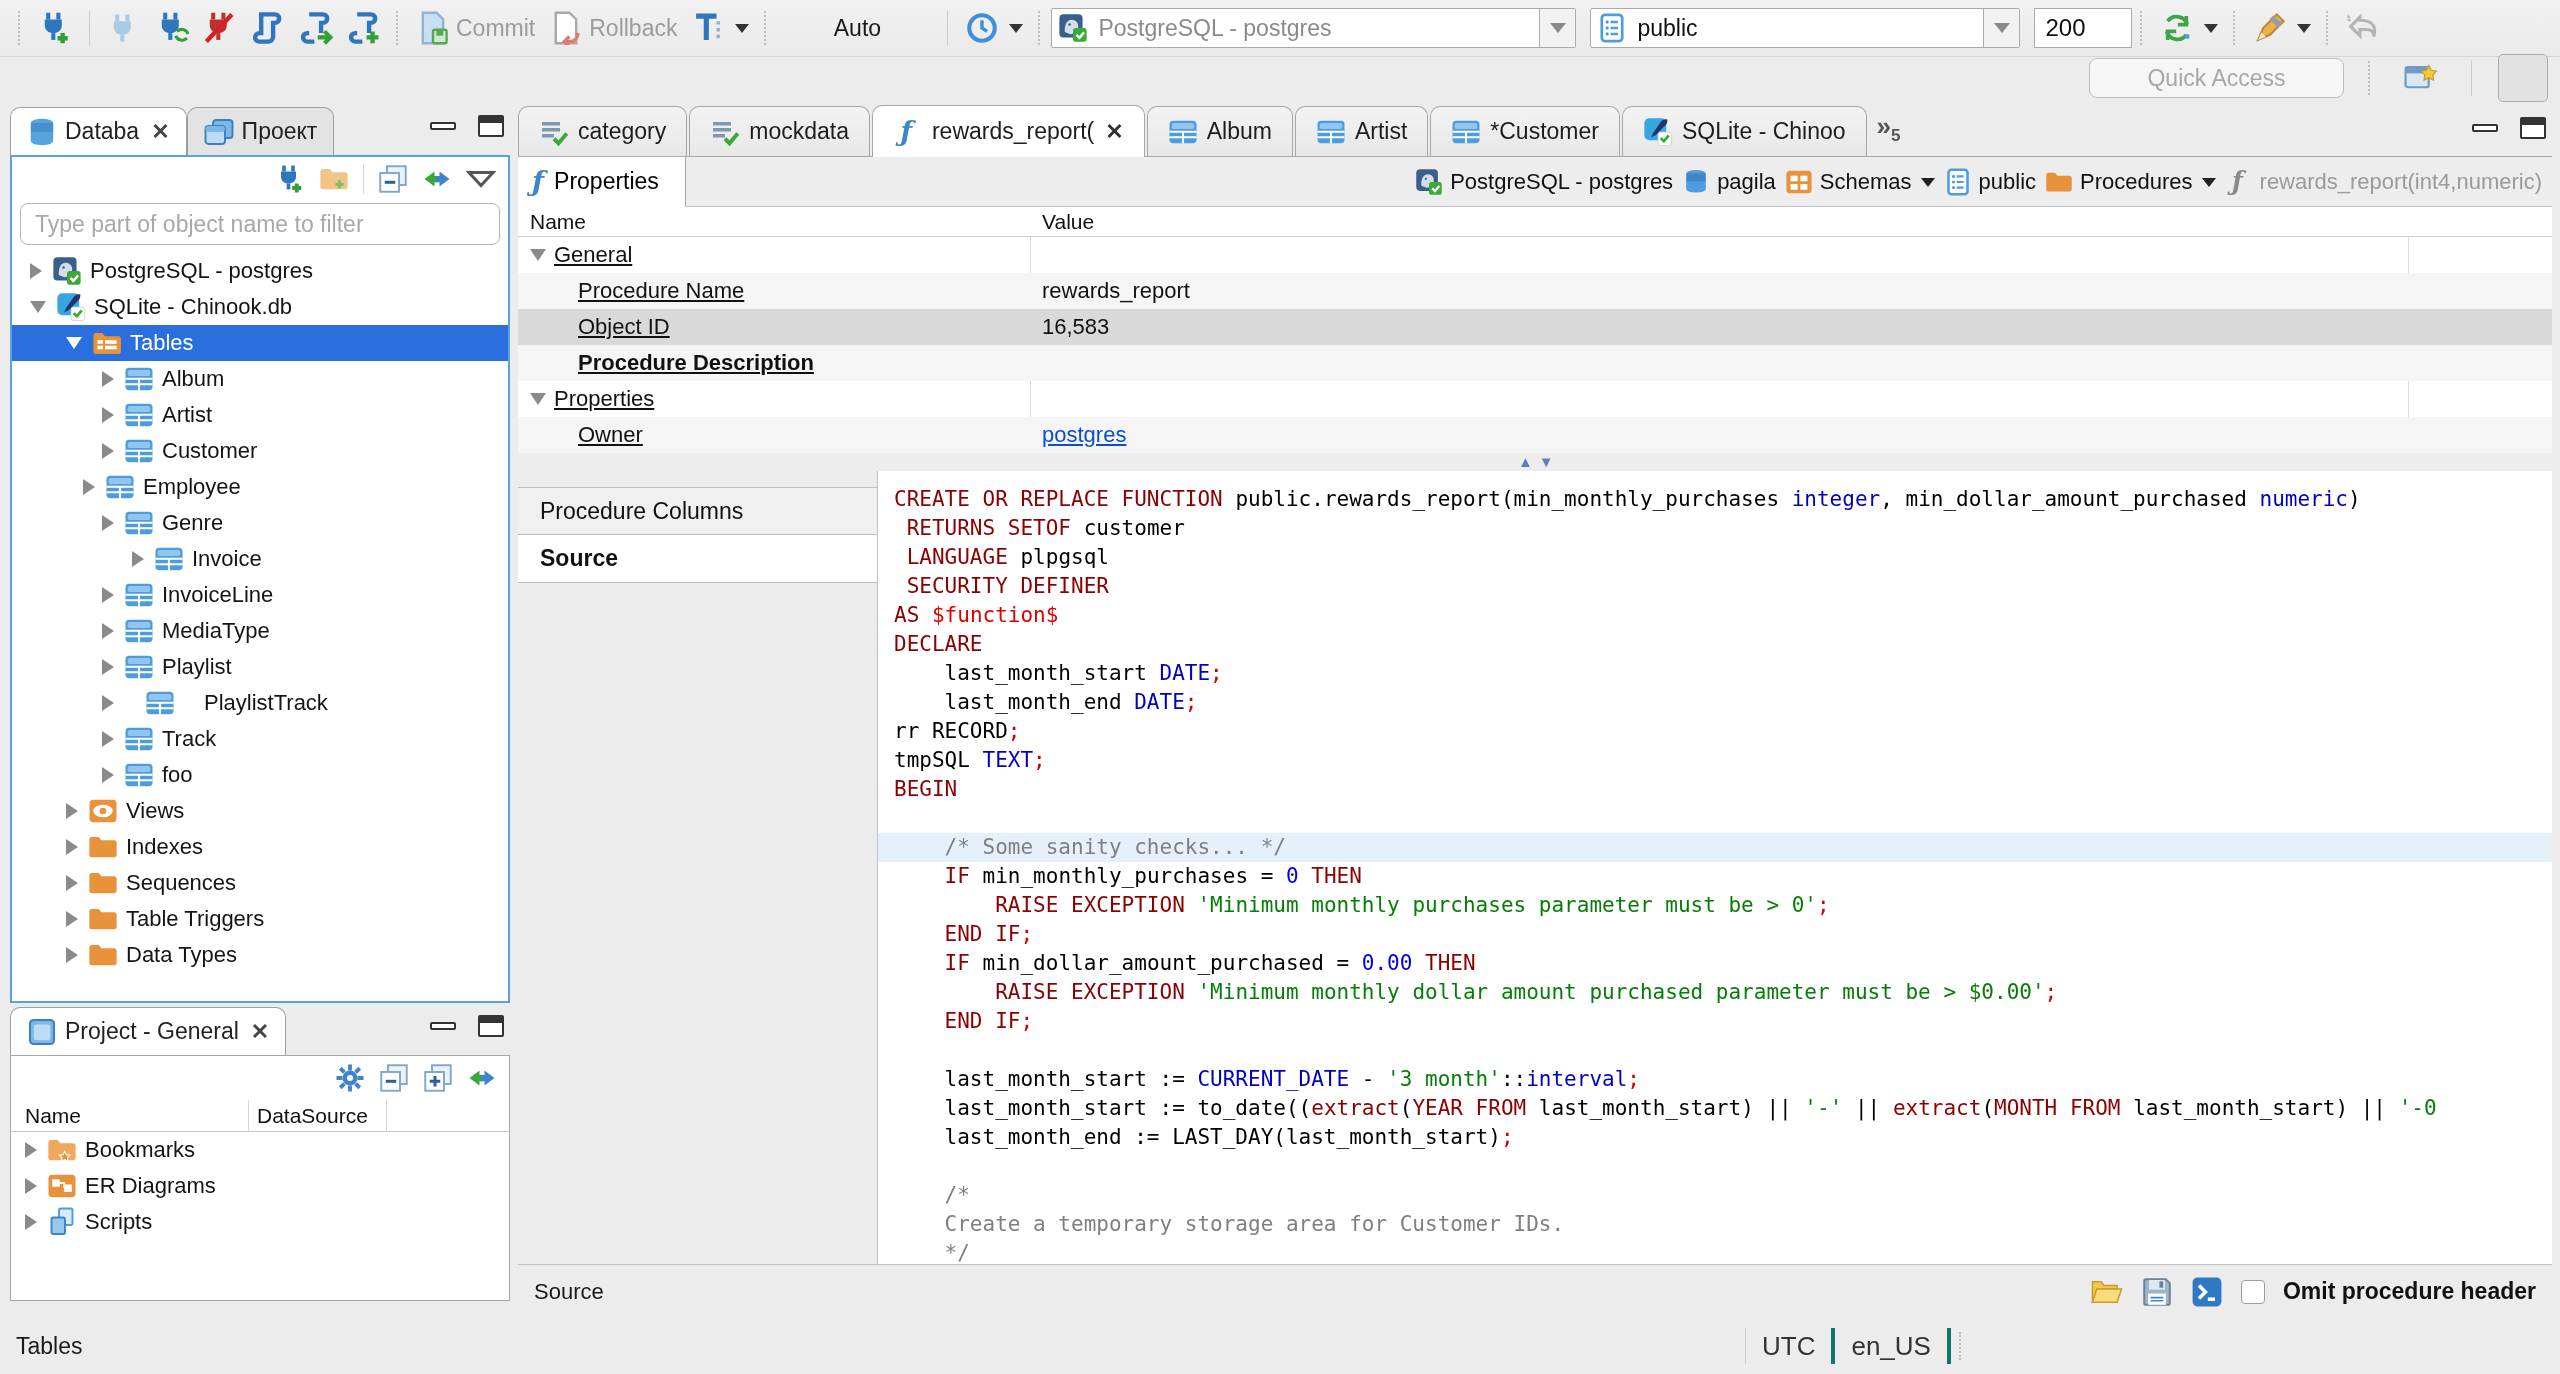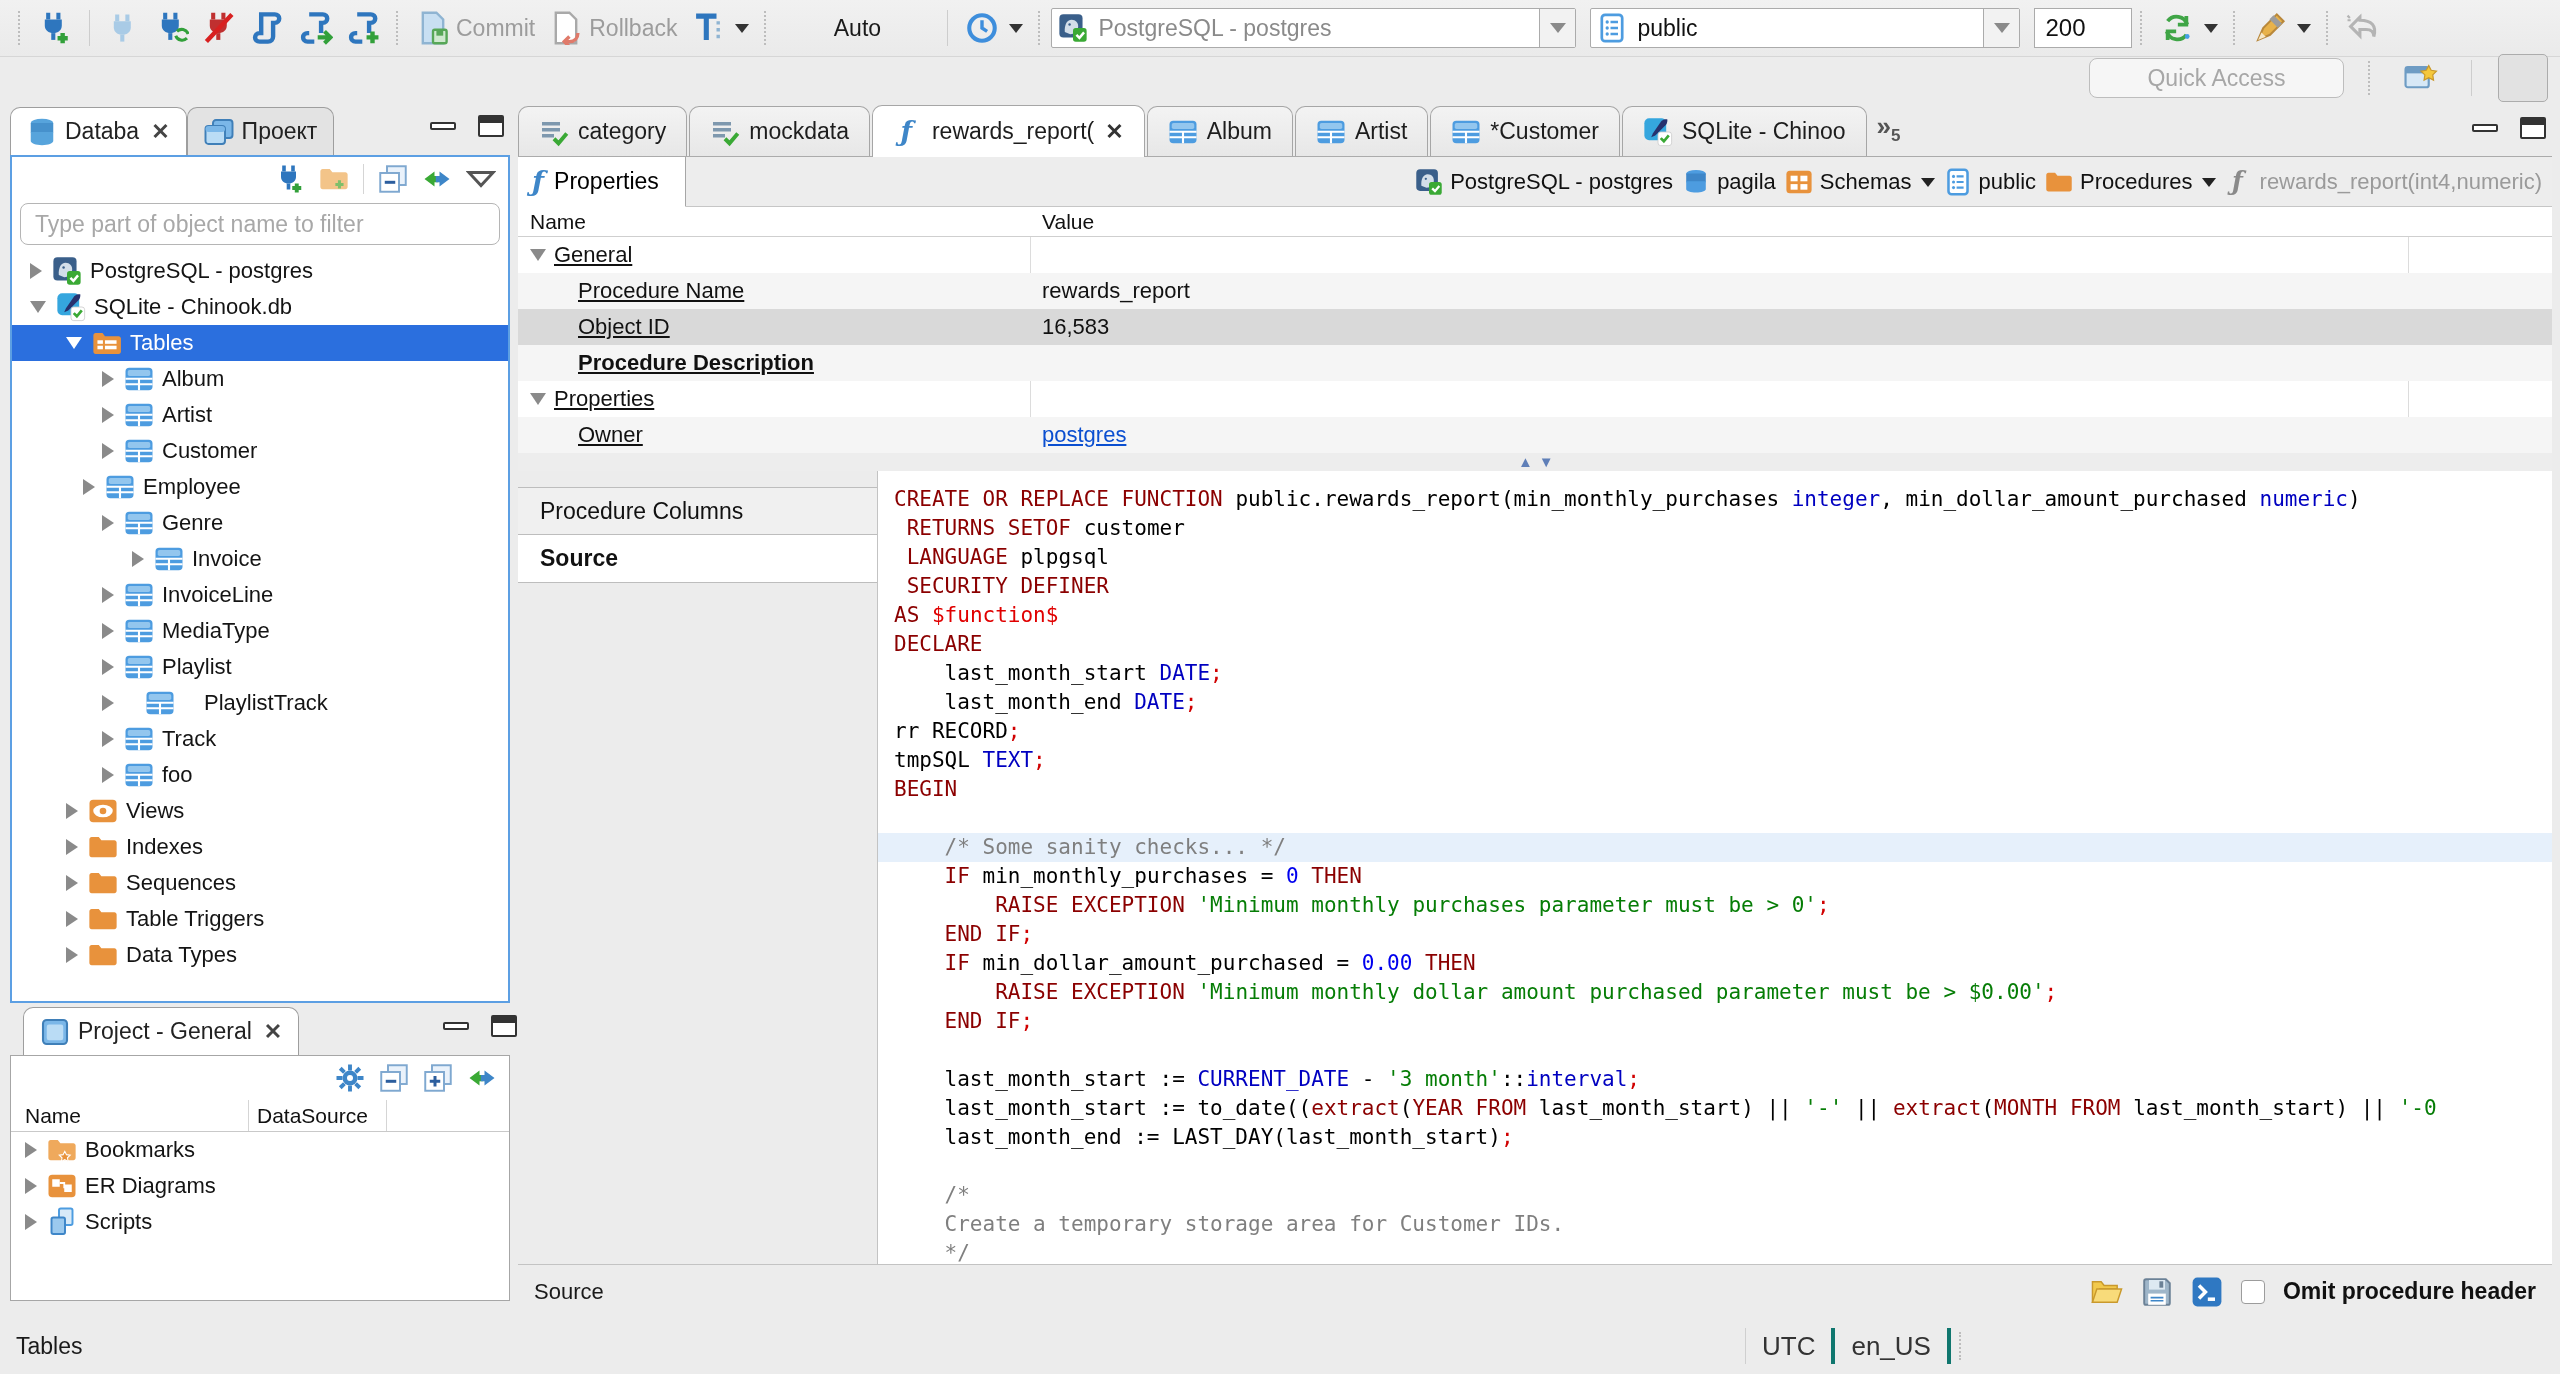--- a/index.html
+++ b/index.html
@@ -53,21 +53,21 @@
   .tree { width:100%; }
   .trow { display:flex; align-items:center; height:36px; font-size:22px; color:#141414; white-space:nowrap; }
   .trow.selected { background:#2B6FDE; color:#fff; }
   .arr { width:0; height:0; display:inline-block; margin-right:10px; flex:none; }
   .arr.closed { border-left:12px solid #8A8A8A; border-top:8px solid transparent; border-bottom:8px solid transparent; }
   .arr.open { border-top:12px solid #8A8A8A; border-left:8px solid transparent; border-right:8px solid transparent; }
   .trow.selected .arr.open { border-top-color:#fff; }
   .trow .ic { margin-right:8px; flex:none; }
   .trow .ic svg { width:30px; height:30px; display:block; }
 
-  .proj-tabs { position:absolute; top:900px; left:0; width:500px;margin-left:13px; }
+  .proj-tabs { position:absolute; top:900px; left:0; width:500px; }
   .proj-body { position:absolute; left:0; top:950px; width:500px; height:246px; background:#fff; border:1px solid #A6A6A6; overflow:hidden; }
   .grid-head { display:flex; height:32px; align-items:center; border-bottom:1px solid #C9C9C9; font-size:21px; color:#111; }
   .grid-head .gc1 { width:238px; padding-left:14px; border-right:1px solid #D5D5D5; height:100%; display:flex; align-items:center; }
   .grid-head .gc2 { width:138px; padding-left:8px; border-right:1px solid #D5D5D5; height:100%; display:flex; align-items:center; }
 
   
   .editor-col { position:absolute; left:518px; top:105px; width:2034px; height:1213px; }
   .etabs { position:relative; display:flex; align-items:flex-end; height:52px; border-bottom:1px solid #ABABAB; }
   .etab { display:flex; align-items:center; gap:9px; height:50px; padding:0 20px; font-size:23px; color:#1D1D1D;
           border:1px solid #A6A6A6; border-bottom:none; border-radius:10px 10px 0 0;

